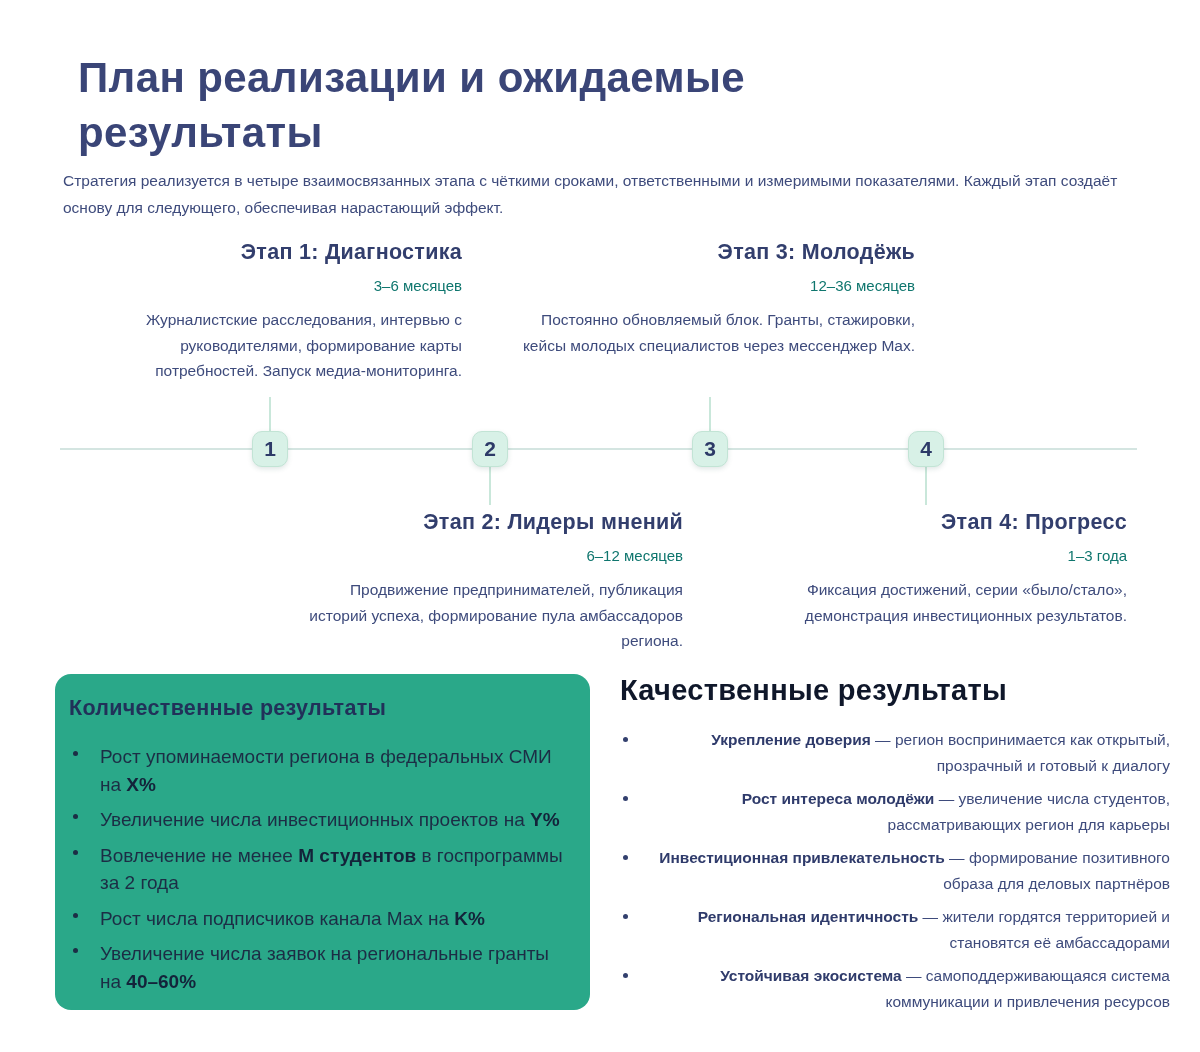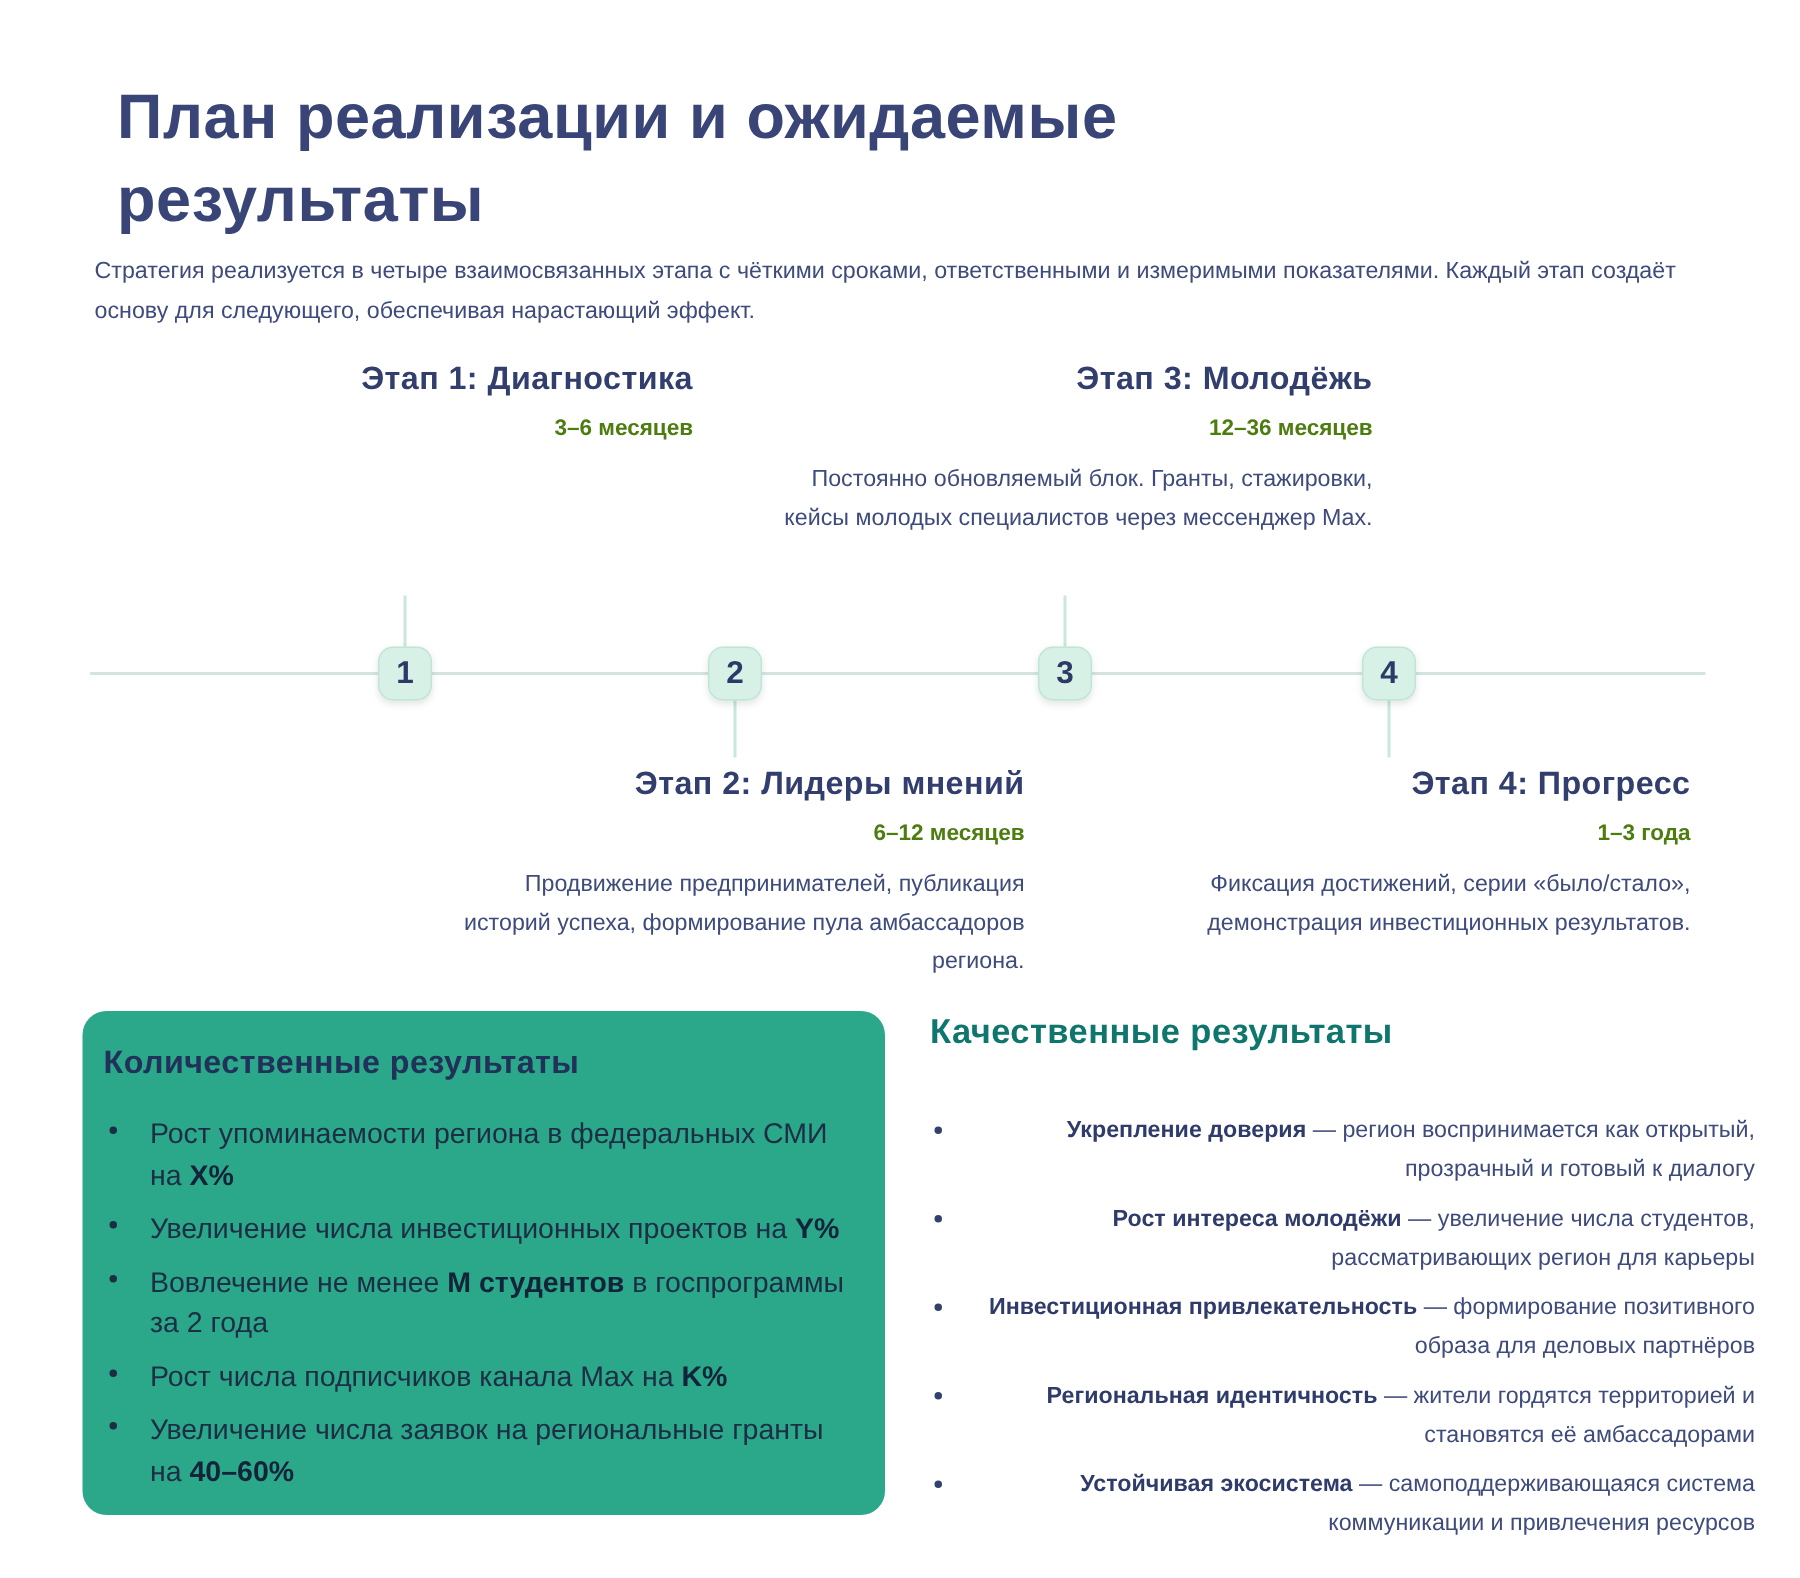--- a/index.html
+++ b/index.html
@@ -18,21 +18,21 @@
     color:#3a4577;letter-spacing:0.4px;
   }
   .intro{
     position:absolute;left:63px;top:168px;width:1075px;margin:0;
     font-size:15.5px;line-height:1.74;color:#3e4b7c;
   }
 
   
   .stage{position:absolute;text-align:right;}
   .stage h3{margin:0 0 12px;font-size:21.5px;font-weight:800;color:#323e6d;letter-spacing:0.3px;}
-  .stage .dur{font-size:15px;font-weight:700;color:#4d7c0f;margin-bottom:13px;}
+  .stage .dur{font-size:15px;font-weight:400;color:#0f766e;margin-bottom:13px;}
   .stage .desc{margin:0;font-size:15.5px;line-height:1.66;color:#3e4b7c;}
   .s1{left:82px;top:240px;width:380px;}
   .s3{left:505px;top:240px;width:410px;}
   .s2{left:297px;top:510px;width:386px;}
   .s4{left:725px;top:510px;width:402px;}
 
   .hline{position:absolute;left:60px;top:448px;width:1077px;height:2px;background:#d4e5e1;}
   .conn{position:absolute;width:2px;background:#c9e7da;}
   .c1{left:269px;top:397px;height:34px;}
   .c3{left:709px;top:397px;height:34px;}
@@ -53,21 +53,21 @@
     position:absolute;left:55px;top:674px;width:535px;height:336px;box-sizing:border-box;
     background:#2aa889;border-radius:16px;padding:22px 24px 0 14px;
   }
   .qbox h2{margin:0 0 22px;font-size:21.5px;font-weight:800;color:#213159;letter-spacing:0.3px;}
   .qbox ul{list-style:none;margin:0;padding:0;}
   .qbox li{position:relative;padding-left:31px;margin-bottom:8px;font-size:19px;line-height:1.45;color:#1c2d45;}
   .qbox .dot{position:absolute;left:4px;top:8px;width:5px;height:5px;border-radius:50%;background:#1c2d45;}
   .qbox b{font-weight:700;color:#13233a;}
 
   .qual{position:absolute;left:620px;top:674px;width:550px;}
-  .qual h2{margin:0 0 40px;font-size:23px;font-weight:800;color:#0f766e;letter-spacing:0.3px;}
+  .qual h2{margin:0 0 20px;font-size:29px;font-weight:800;color:#0f172a;letter-spacing:0.3px;}
   .qual ul{list-style:none;margin:0;padding:0;text-align:right;}
   .qual li{position:relative;padding-left:27px;margin-bottom:7px;font-size:15.5px;line-height:1.68;color:#3e4b7c;}
   .qual .dot{position:absolute;left:3px;top:10px;width:5px;height:5px;border-radius:50%;background:#33406e;}
   .qual b{font-weight:700;color:#2f3b6b;}
 </style>
 </head>
 <body>
 
 <div class="page">
 
@@ -91,20 +91,21 @@
     <div class="badge b3">
         <span>3</span>
       </div>
     <div class="badge b4">
         <span>4</span>
       </div>
 
     <div class="stage s1">
       <h3>Этап 1: Диагностика</h3>
       <div class="dur">3–6 месяцев</div>
+      <p class="desc">Журналистские расследования, интервью с руководителями, формирование карты потребностей. Запуск медиа-мониторинга.</p>
     </div>
 
     <div class="stage s3">
       <h3>Этап 3: Молодёжь</h3>
       <div class="dur">12–36 месяцев</div>
       <p class="desc">Постоянно обновляемый блок. Гранты, стажировки, кейсы молодых специалистов через мессенджер Max.</p>
     </div>
 
     <div class="stage s2">
       <h3>Этап 2: Лидеры мнений</h3>

